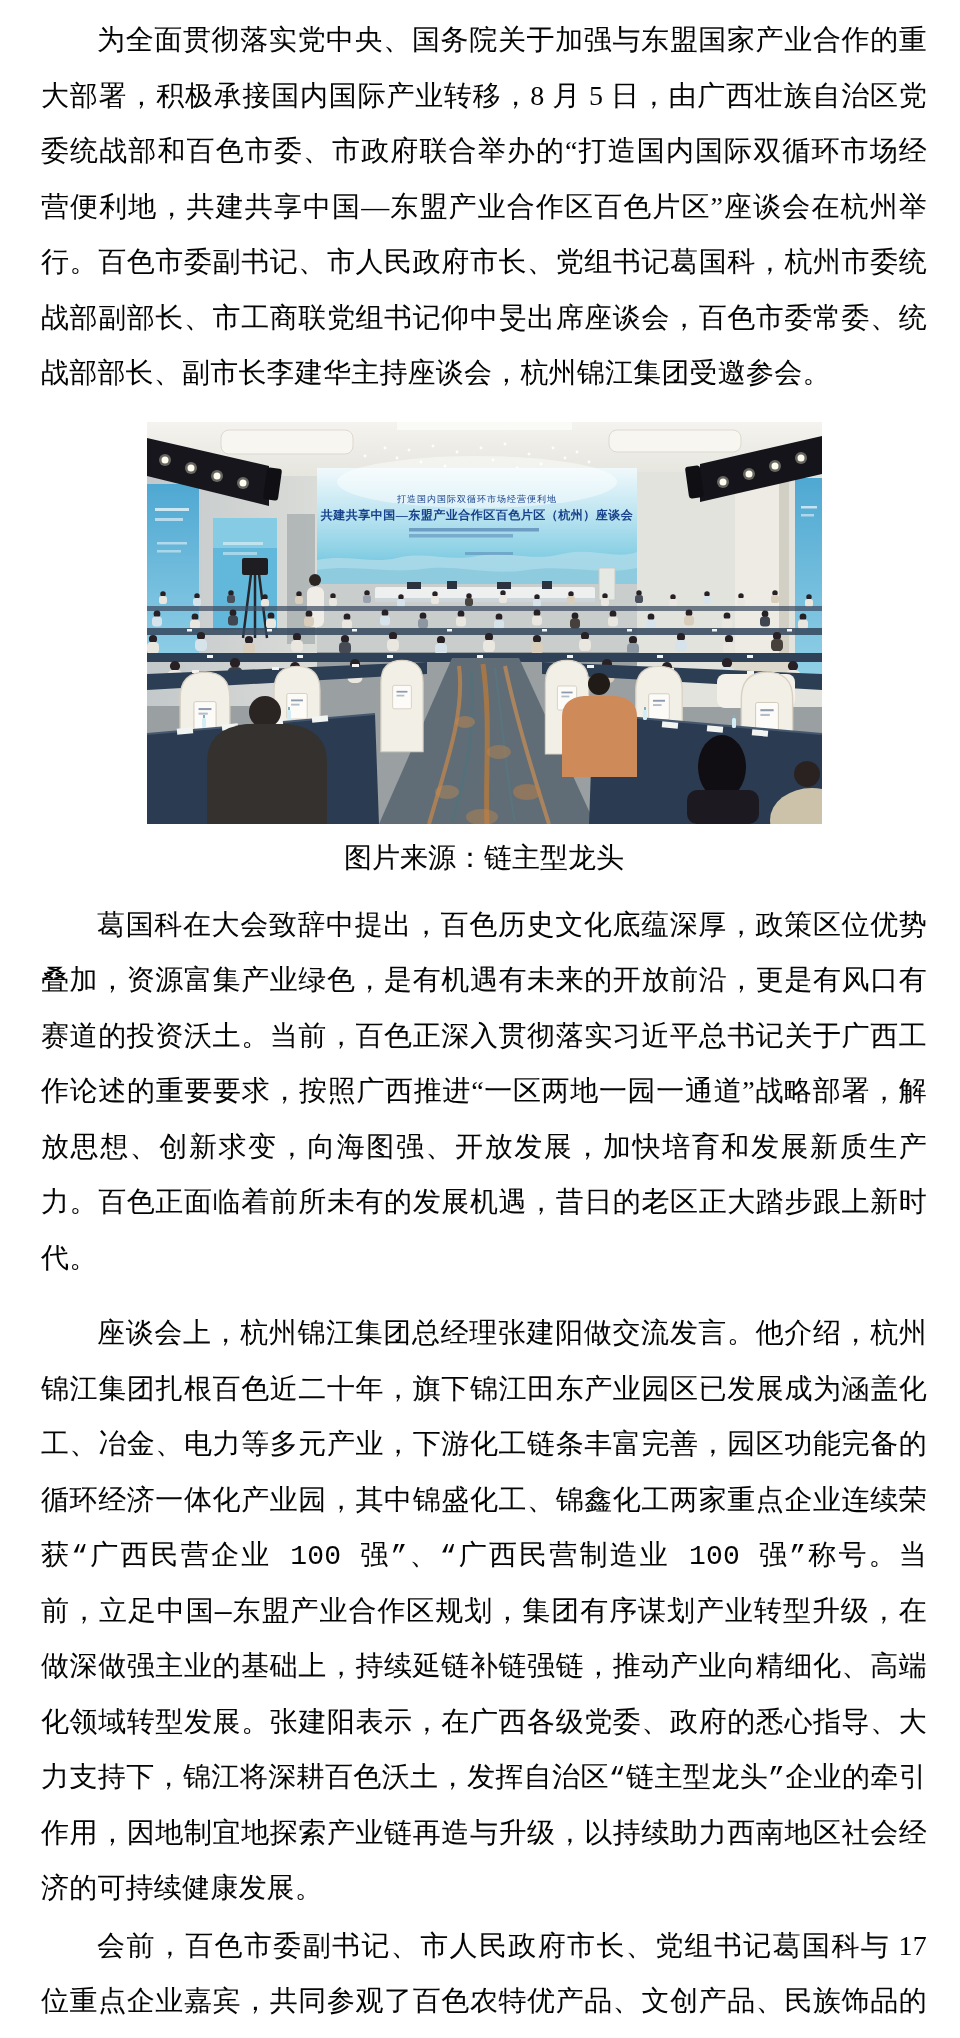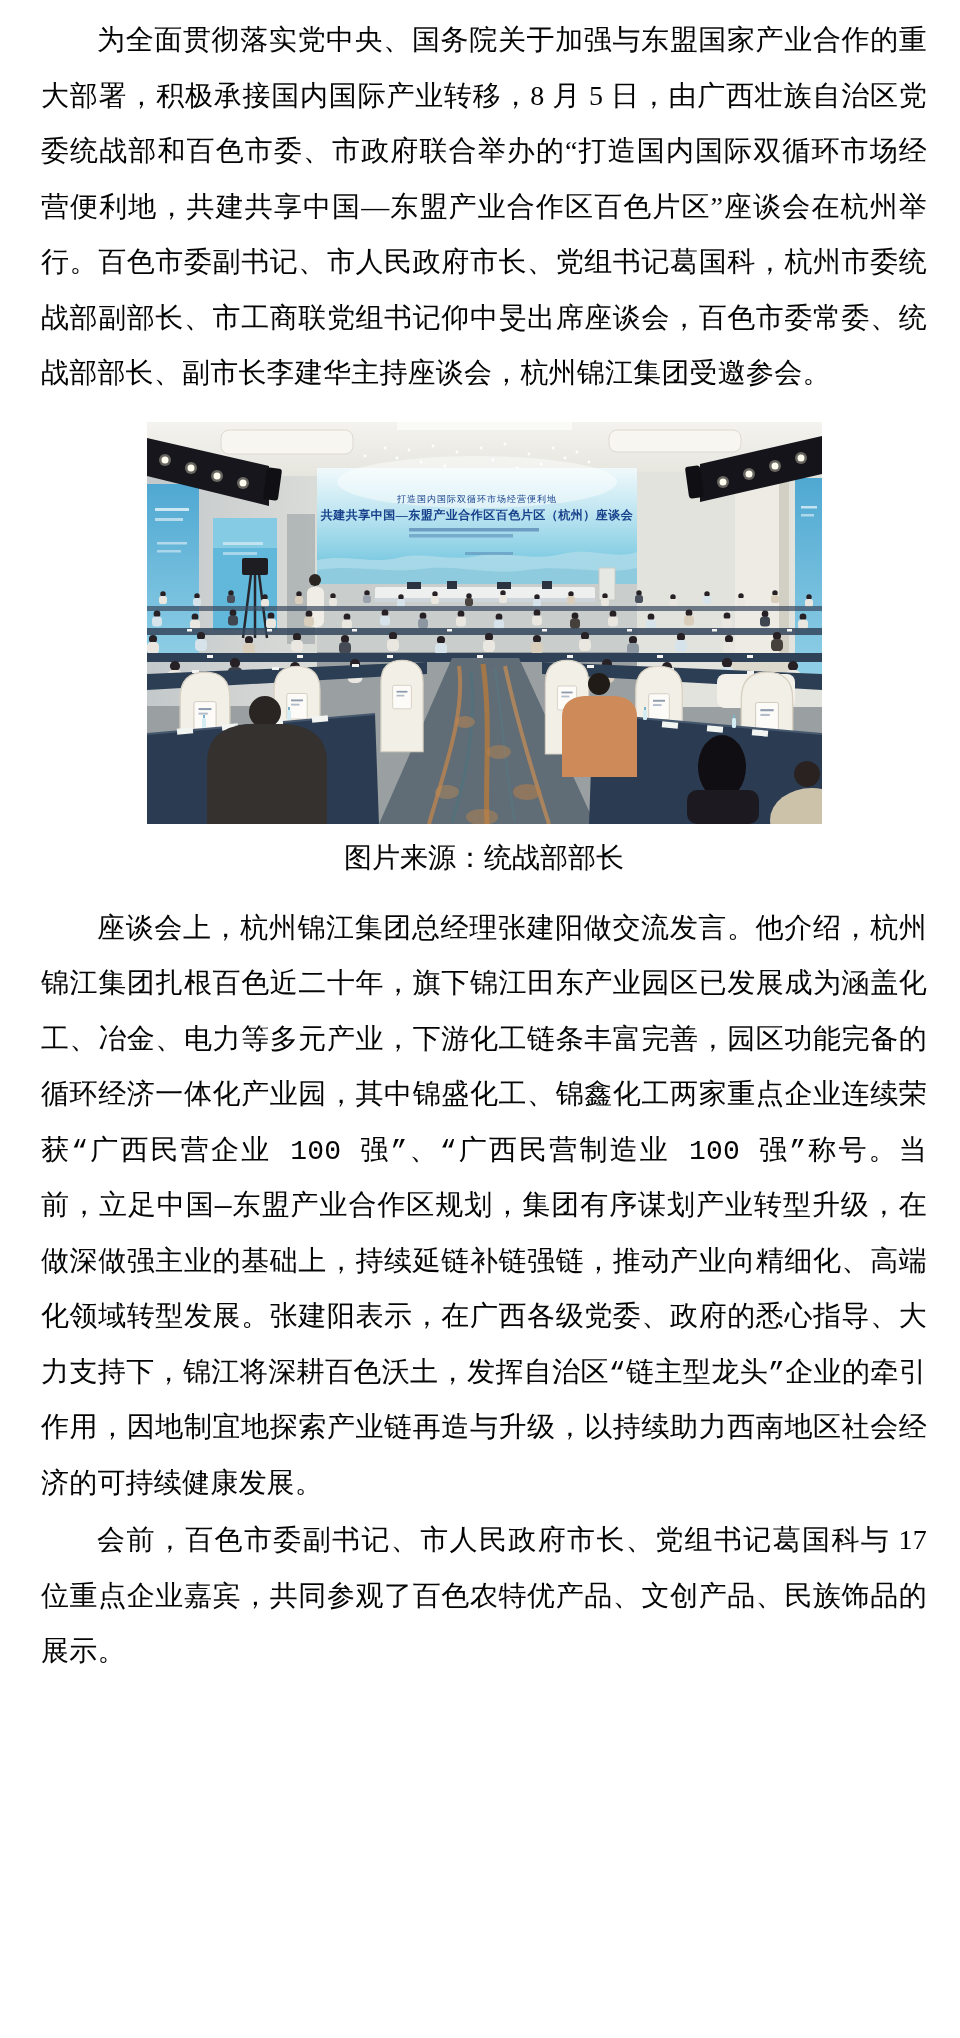--- a/index.html
+++ b/index.html
@@ -385,19 +385,20 @@
             <rect x="540" y="368" width="72" height="34" rx="10" fill="#1c1a20"></rect>
           </g>
           <g>
             <circle cx="660" cy="352" r="13" fill="#2a2220"></circle>
             <ellipse cx="665" cy="398" rx="42" ry="32" fill="#ccc2aa"></ellipse>
           </g>
         </g>
       </svg>
     </figure>
 
-    <p class="caption">图片来源：统战部部长</p>
-
+    <p class="caption">图片来源：链主型龙头</p>
+
+    <p class="para p2">葛国科在大会致辞中提出，百色历史文化底蕴深厚，政策区位优势叠加，资源富集产业绿色，是有机遇有未来的开放前沿，更是有风口有赛道的投资沃土。当前，百色正深入贯彻落实习近平总书记关于广西工作论述的重要要求，按照广西推进“一区两地一园一通道”战略部署，解放思想、创新求变，向海图强、开放发展，加快培育和发展新质生产力。百色正面临着前所未有的发展机遇，昔日的老区正大踏步跟上新时代。</p>
     <p class="para p3">座谈会上，杭州锦江集团总经理张建阳做交流发言。他介绍，杭州锦江集团扎根百色近二十年，旗下锦江田东产业园区已发展成为涵盖化工、冶金、电力等多元产业，下游化工链条丰富完善，园区功能完备的循环经济一体化产业园，其中锦盛化工、锦鑫化工两家重点企业连续荣获“广西民营企业 100 强”、“广西民营制造业 100 强”称号。当前，立足中国—东盟产业合作区规划，集团有序谋划产业转型升级，在做深做强主业的基础上，持续延链补链强链，推动产业向精细化、高端化领域转型发展。张建阳表示，在广西各级党委、政府的悉心指导、大力支持下，锦江将深耕百色沃土，发挥自治区“链主型龙头”企业的牵引作用，因地制宜地探索产业链再造与升级，以持续助力西南地区社会经济的可持续健康发展。</p>
     <p class="para">会前，百色市委副书记、市人民政府市长、党组书记葛国科与 17 位重点企业嘉宾，共同参观了百色农特优产品、文创产品、民族饰品的展示。</p>
 
   </div>
 </div>
 
 </body></html>

